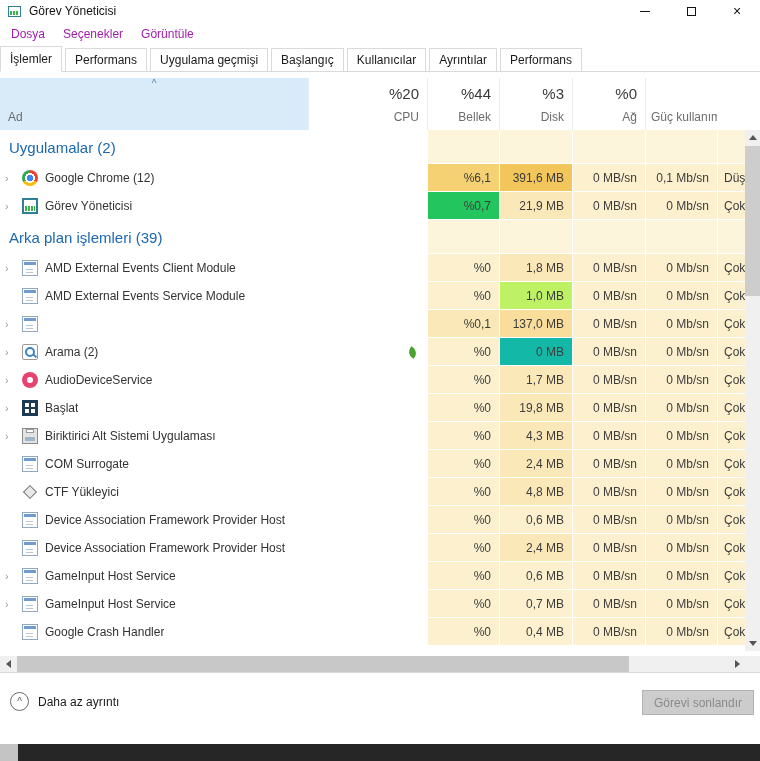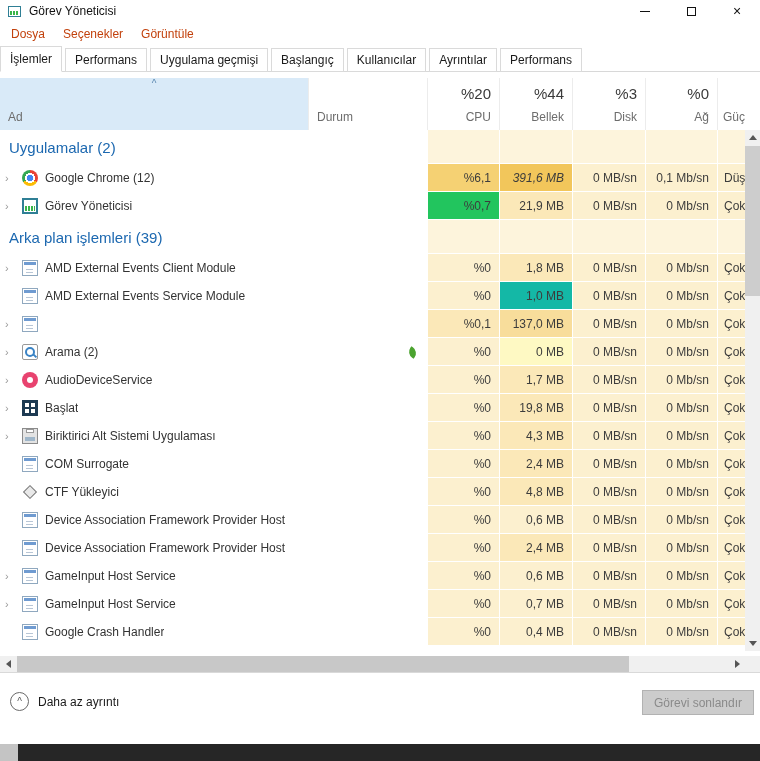--- a/index.html
+++ b/index.html
@@ -12,21 +12,21 @@
   .title-icon::after{content:"";position:absolute;left:1px;right:1px;bottom:1px;height:4px;
     background:repeating-linear-gradient(90deg,#39b54a 0 2px,#fff 2px 3px)}
   .title-text{margin-left:8px;font-size:12px;color:#111;white-space:nowrap}
   .win-controls{margin-left:auto;display:flex;height:100%}
   .win-btn{width:46px;height:100%;display:flex;align-items:center;justify-content:center;color:#111;font-size:14px}
   .min-glyph{width:10px;height:1px;background:#111}
   .max-glyph{width:9px;height:9px;border:1px solid #111;box-sizing:border-box}
 
   
   .menubar{position:absolute;top:22px;left:0;right:0;height:24px;display:flex;align-items:center;padding-left:2px;background:#fff}
-  .menu-item{padding:4px 9px;color:#c2410c;cursor:default}
+  .menu-item{padding:4px 9px;color:#a21caf;cursor:default}
 
   
   .tabbar{position:absolute;top:46px;left:0;right:0;height:25px;display:flex;align-items:flex-end;border-bottom:1px solid #d8d8d8;background:#fff}
   .tab{border:1px solid #dadada;margin-bottom:-1px;margin-right:3px;background:#fff;padding:4px 9px;color:#1a1a1a;white-space:nowrap}
   .tab.active{border-bottom-color:#fff;padding:5px 9px}
 
   
   .thead{position:absolute;top:78px;left:0;width:745px;height:52px;display:grid;
          grid-template-columns:308px 119px 72px 73px 73px 72px 43px;
          border-bottom:1px solid #d4d4d4;overflow:hidden;background:#fff;box-sizing:content-box}
@@ -142,23 +142,20 @@
     <div class="tab">Kullanıcılar</div>
     <div class="tab">Ayrıntılar</div>
     <div class="tab">Performans</div>
   </div>
 
 <div class="thead">
   <div class="th th-ad left">
     <span class="sort">^</span>
     <span class="lbl">Ad</span>
   </div>
-  <div class="th left">
-    <span class="lbl">Durum</span>
-  </div>
   <div class="th">
     <span class="big">%20</span>
     <span class="lbl">CPU</span>
   </div>
   <div class="th">
     <span class="big">%44</span>
     <span class="lbl">Bellek</span>
   </div>
   <div class="th">
     <span class="big">%3</span>
@@ -186,21 +183,21 @@
       <div class="cell heat power" style="background: rgb(253, 244, 220);"></div>
     </div>
     <div class="prow item">
       <div class="cell name-cell">
         <span class="expander">›</span>
         <span class="picon icon-chrome"></span>
         <span class="pname">Google Chrome (12)</span>
       </div>
       <div class="cell status-cell"></div>
       <div class="cell heat" style="background: rgb(245, 209, 115);">%6,1</div>
-      <div class="cell heat" style="background: rgb(242, 198, 91); font-style: italic;">391,6 MB</div>
+      <div class="cell heat" style="background: rgb(242, 198, 91);">391,6 MB</div>
       <div class="cell heat" style="background: rgb(252, 240, 207);">0 MB/sn</div>
       <div class="cell heat" style="background: rgb(252, 240, 207);">0,1 Mb/sn</div>
       <div class="cell heat power" style="background: rgb(252, 240, 207);">Düşük</div>
     </div>
     <div class="prow item">
       <div class="cell name-cell">
         <span class="expander">›</span>
         <span class="picon icon-taskmgr"></span>
         <span class="pname">Görev Yöneticisi</span>
       </div>
@@ -235,21 +232,21 @@
       <div class="cell heat" style="background: rgb(252, 240, 207);">0 Mb/sn</div>
       <div class="cell heat power" style="background: rgb(252, 240, 207);">Çok düşük</div>
     </div>
     <div class="prow item">
       <div class="cell name-cell">
         <span class="picon icon-window"></span>
         <span class="pname">AMD External Events Service Module</span>
       </div>
       <div class="cell status-cell"></div>
       <div class="cell heat" style="background: rgb(252, 240, 207);">%0</div>
-      <div class="cell heat" style="background: #14b8a6;">1,0 MB</div>
+      <div class="cell heat" style="background: #bef264;">1,0 MB</div>
       <div class="cell heat" style="background: rgb(252, 240, 207);">0 MB/sn</div>
       <div class="cell heat" style="background: rgb(252, 240, 207);">0 Mb/sn</div>
       <div class="cell heat power" style="background: rgb(252, 240, 207);">Çok düşük</div>
     </div>
     <div class="prow item">
       <div class="cell name-cell">
         <span class="expander">›</span>
         <span class="picon icon-window"></span>
       </div>
       <div class="cell status-cell"></div>
@@ -262,21 +259,21 @@
     <div class="prow item">
       <div class="cell name-cell">
         <span class="expander">›</span>
         <span class="picon icon-search"></span>
         <span class="pname">Arama (2)</span>
       </div>
       <div class="cell status-cell">
         <span class="leaf"></span>
       </div>
       <div class="cell heat" style="background: rgb(252, 240, 207);">%0</div>
-      <div class="cell heat" style="background: #fef9c3;">0 MB</div>
+      <div class="cell heat" style="background: #14b8a6;">0 MB</div>
       <div class="cell heat" style="background: rgb(252, 240, 207);">0 MB/sn</div>
       <div class="cell heat" style="background: rgb(252, 240, 207);">0 Mb/sn</div>
       <div class="cell heat power" style="background: rgb(252, 240, 207);">Çok düşük</div>
     </div>
     <div class="prow item">
       <div class="cell name-cell">
         <span class="expander">›</span>
         <span class="picon icon-audio"></span>
         <span class="pname">AudioDeviceService</span>
       </div>

